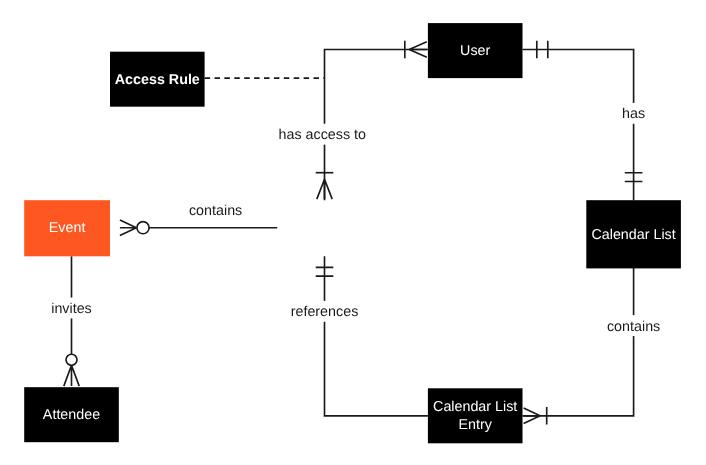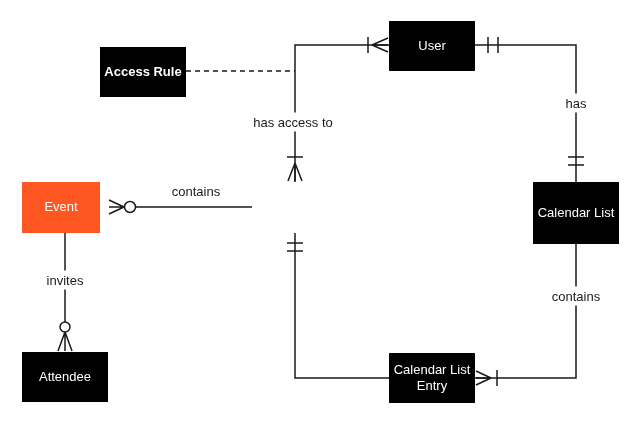--- a/index.html
+++ b/index.html
@@ -135,16 +135,17 @@
   </div>
 
   <div class="rel-label" style="left:196px; top:191px;">contains</div>
 
   <div class="rel-label" style="left:293px; top:122px;">has access to</div>
 
   <div class="rel-label" style="left:576px; top:103px;">has</div>
 
   <div class="rel-label" style="left:576px; top:296px;">contains</div>
 
+  <div class="rel-label" style="left:295px; top:283px;">references</div>
 
   <div class="rel-label" style="left:65px; top:280px;">invites</div>
 
 </div>
 
 </body></html>

